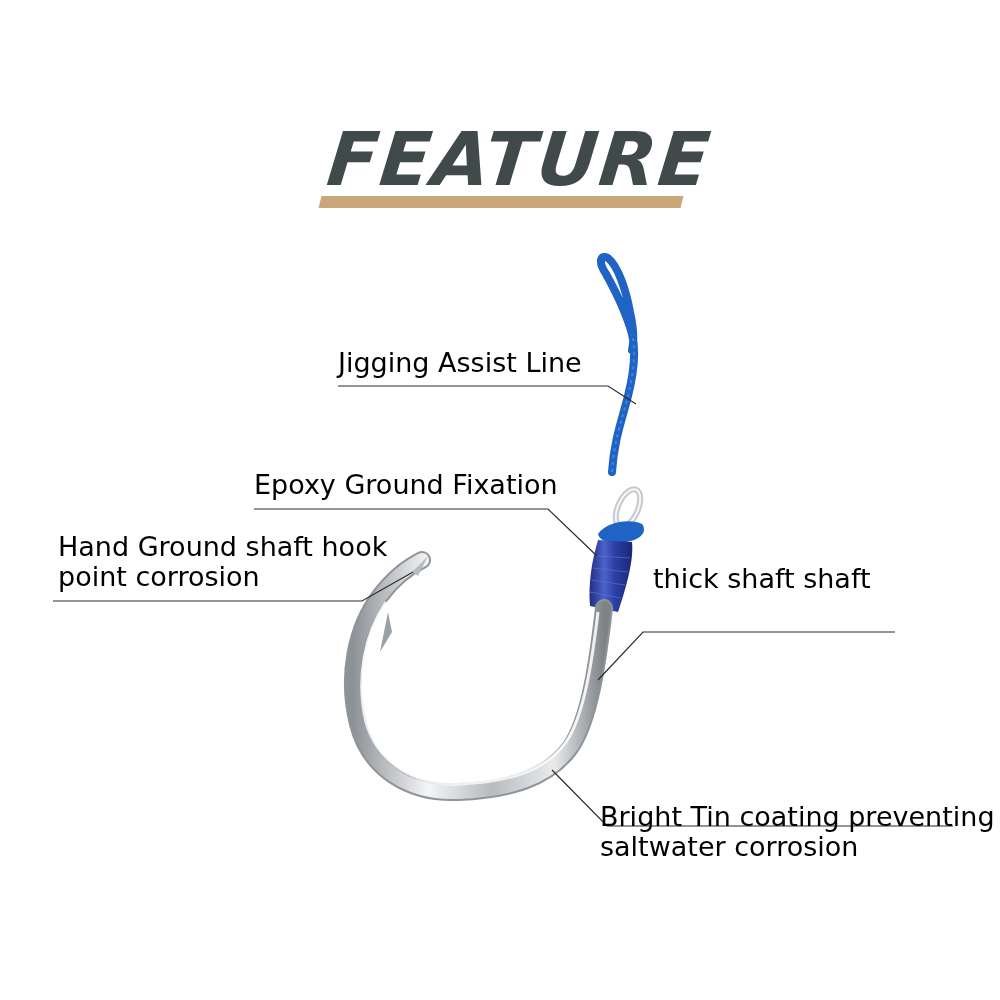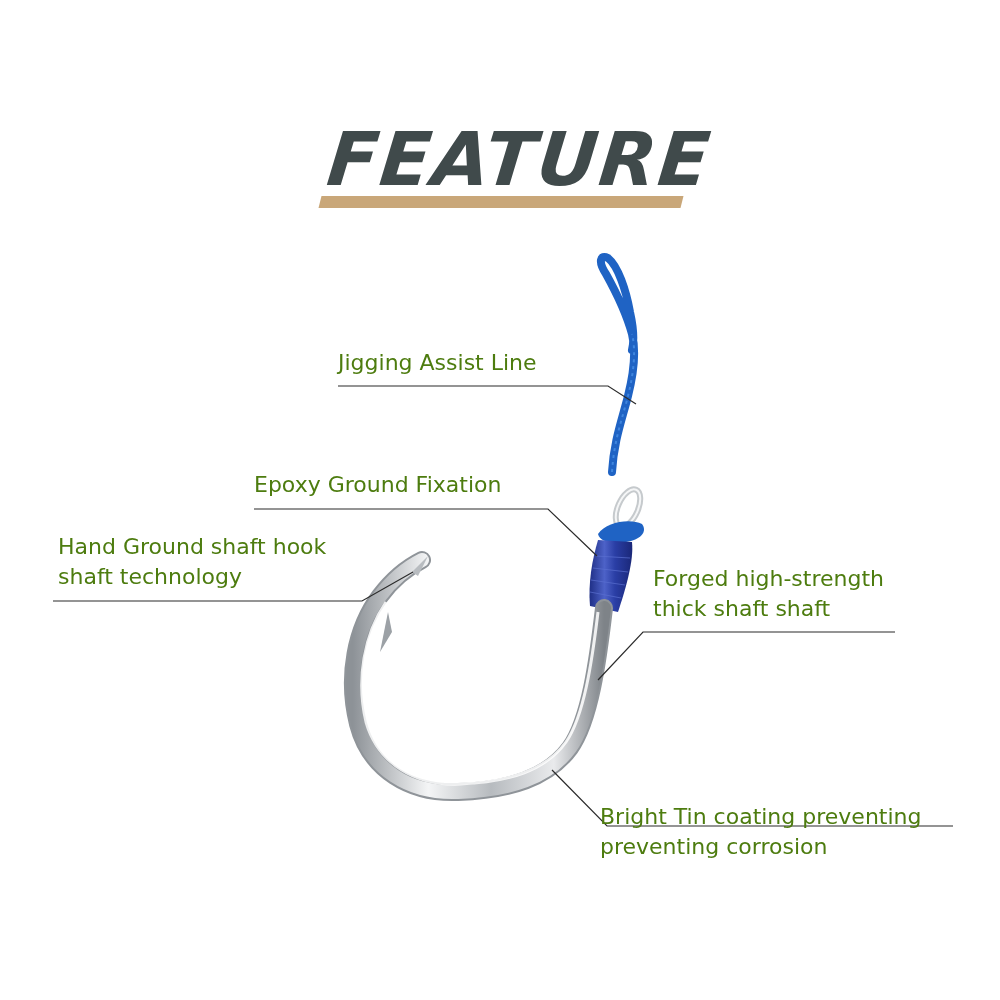--- a/index.html
+++ b/index.html
@@ -40,23 +40,23 @@
       font-size: 74px;
       letter-spacing: 2px;
       color: #404a4b;
       line-height: 1;
       transform: skewX(-6deg);
       white-space: nowrap;
     }
     .label {
       position: absolute;
       font-family: "DejaVu Sans", sans-serif;
-      font-size: 22px;
+      font-size: 27px;
       line-height: 30px;
-      color: #4d7c0f;
+      color: #000000;
       white-space: nowrap;
     }
     svg.art {
       position: absolute;
       left: 0;
       top: 0;
     }
   </style>
 </head>
 <body>
@@ -125,24 +125,23 @@
 <div class="label" style="left:338px; top:348px;">
   <div>Jigging Assist Line</div>
 </div>
 
 <div class="label" style="left:254px; top:470px;">
   <div>Epoxy Ground Fixation</div>
 </div>
 
 <div class="label" style="left:58px; top:532px;">
   <div>Hand Ground shaft hook</div>
-  <div>shaft technology</div>
+  <div>point corrosion</div>
 </div>
 
 <div class="label" style="left:653px; top:564px;">
-  <div>Forged high-strength</div>
   <div>thick shaft shaft</div>
 </div>
 
 <div class="label" style="left:600px; top:759px;margin-top:43px;">
   <div>Bright Tin coating preventing</div>
-  <div>preventing corrosion</div>
+  <div>saltwater corrosion</div>
 </div>
 
 </body></html>

